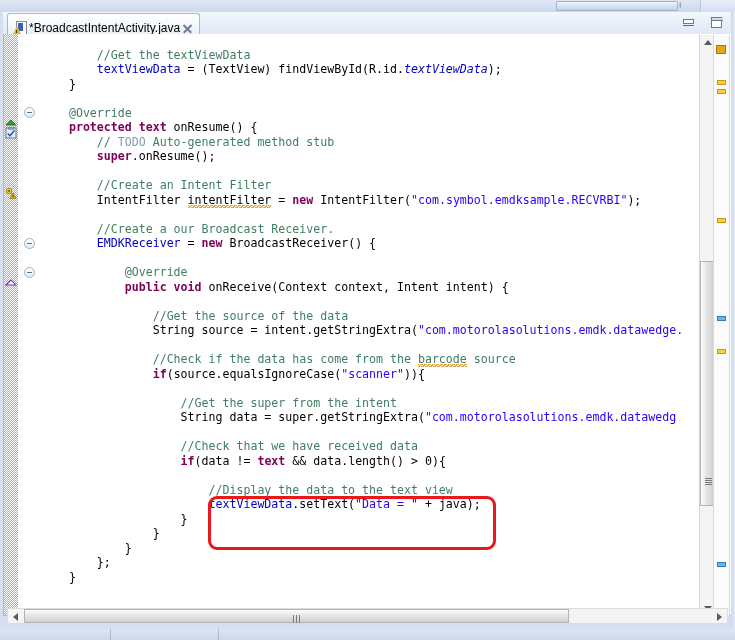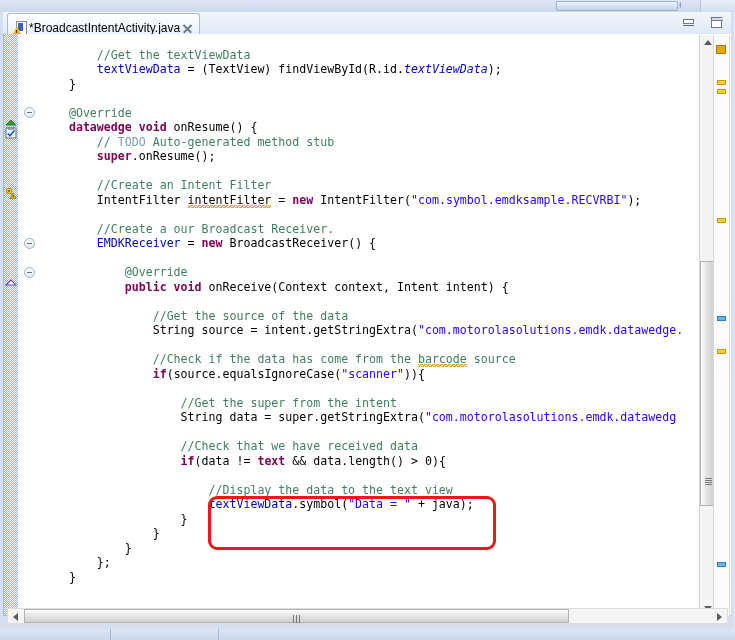--- a/index.html
+++ b/index.html
@@ -302,21 +302,21 @@
         <div class="fold" style="top:204px"></div>
         <div class="fold" style="top:233px"></div>
       </div>
 
       <div id="code-area">
         <pre id="code"><span class="cm">        //Get the textViewData</span>
 <span class="fld">        textViewData</span><span class="plain"> = (TextView) findViewById(R.id.</span><span class="fldi">textViewData</span><span class="plain">);</span>
 <span class="plain">    }</span>
 
 <span class="cm">    @Override</span>
-<span class="kw">    datawedge void</span><span class="plain"> onResume() {</span>
+<span class="kw">    protected text</span><span class="plain"> onResume() {</span>
 <span class="cm">        // </span><span class="cm-task">TODO</span><span class="cm"> Auto-generated method stub</span>
 <span class="kw">        super</span><span class="plain">.onResume();</span>
 
 <span class="cm">        //Create an Intent Filter</span>
 <span class="plain">        IntentFilter </span><span class="squig">intentFilter</span><span class="plain"> = </span><span class="kw">new</span><span class="plain"> IntentFilter(</span><span class="st">"com.symbol.emdksample.RECVRBI"</span><span class="plain">);</span>
 
 <span class="cm">        //Create a our Broadcast Receiver.</span>
 <span class="fld">        EMDKReceiver</span><span class="plain"> = </span><span class="kw">new</span><span class="plain"> BroadcastReceiver() {</span>
 
 <span class="cm">            @Override</span>
@@ -328,21 +328,21 @@
 <span class="cm">                //Check if the data has come from the </span><span class="squig cm">barcode</span><span class="cm"> source</span>
 <span class="plain">                </span><span class="kw">if</span><span class="plain">(source.equalsIgnoreCase(</span><span class="st">"scanner"</span><span class="plain">)){</span>
 
 <span class="cm">                    //Get the super from the intent</span>
 <span class="plain">                    String data = super.getStringExtra(</span><span class="st">"com.motorolasolutions.emdk.datawedg</span>
 
 <span class="cm">                    //Check that we have received data</span>
 <span class="plain">                    </span><span class="kw">if</span><span class="plain">(data != </span><span class="kw">text</span><span class="plain"> &amp;&amp; data.length() &gt; 0){</span>
 
 <span class="cm">                        //Display the data to the text view</span>
-<span class="fld">                        textViewData</span><span class="plain">.symbol(</span><span class="st">"Data = "</span><span class="plain"> + java);</span>
+<span class="fld">                        textViewData</span><span class="plain">.setText(</span><span class="st">"Data = "</span><span class="plain"> + java);</span>
 <span class="plain">                    }</span>
 <span class="plain">                }</span>
 <span class="plain">            }</span>
 <span class="plain">        };</span>
 <span class="plain">    }</span></pre>
       </div>
     </div>
 
     <div id="red-box"></div>
 

